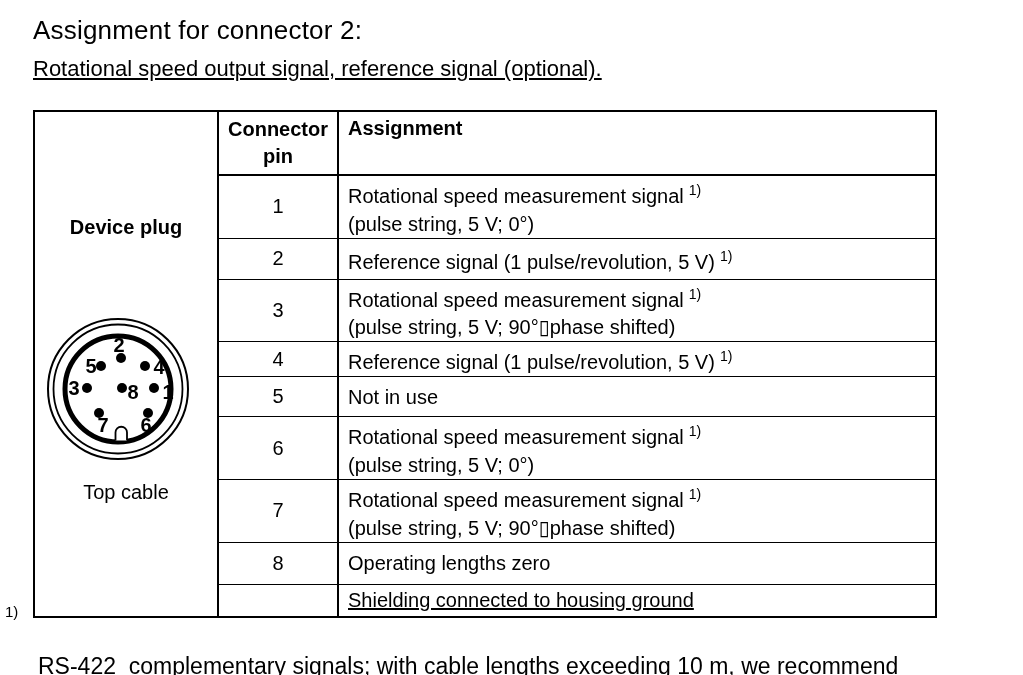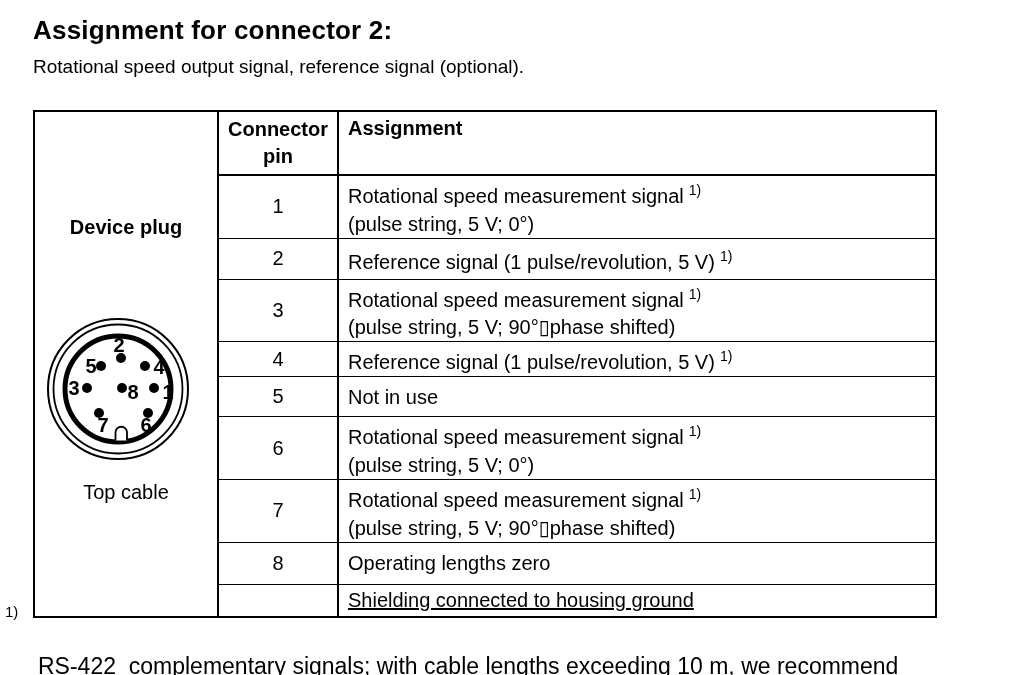--- a/index.html
+++ b/index.html
@@ -1,20 +1,20 @@
 <!DOCTYPE html>
 <html><head>
 <meta charset="utf-8">
 <style>
   * { margin:0; padding:0; box-sizing:border-box; }
   html,body { width:1023px; height:675px; background:#ffffff; overflow:hidden; }
   body { position:relative; font-family:"Liberation Sans","DejaVu Sans",sans-serif; color:#000; }
 
-  .title { position:absolute; left:33px; top:15px; font-size:26px; font-weight:bold; letter-spacing:0.2px; }
-  .subtitle { position:absolute; left:33px; top:56px; font-size:19px; }
+  .title { position:absolute; left:33px; top:15px; font-size:26px; font-weight:normal; letter-spacing:0.2px; }
+  .subtitle { position:absolute; left:33px; top:56px; font-size:22px;text-decoration:underline; }
 
   table.asg-table {
     position:absolute; left:33px; top:110px;
     border-collapse:collapse; table-layout:fixed;
     border:2.5px solid #000;
   }
   .asg-table td, .asg-table th { border:1.5px solid #000; }
   .asg-table .pin, .asg-table .pinh { border-left:2px solid #000; border-right:2px solid #000; }
   .asg-table .pinh, .asg-table .asgh { border-bottom:2px solid #000; }
 

